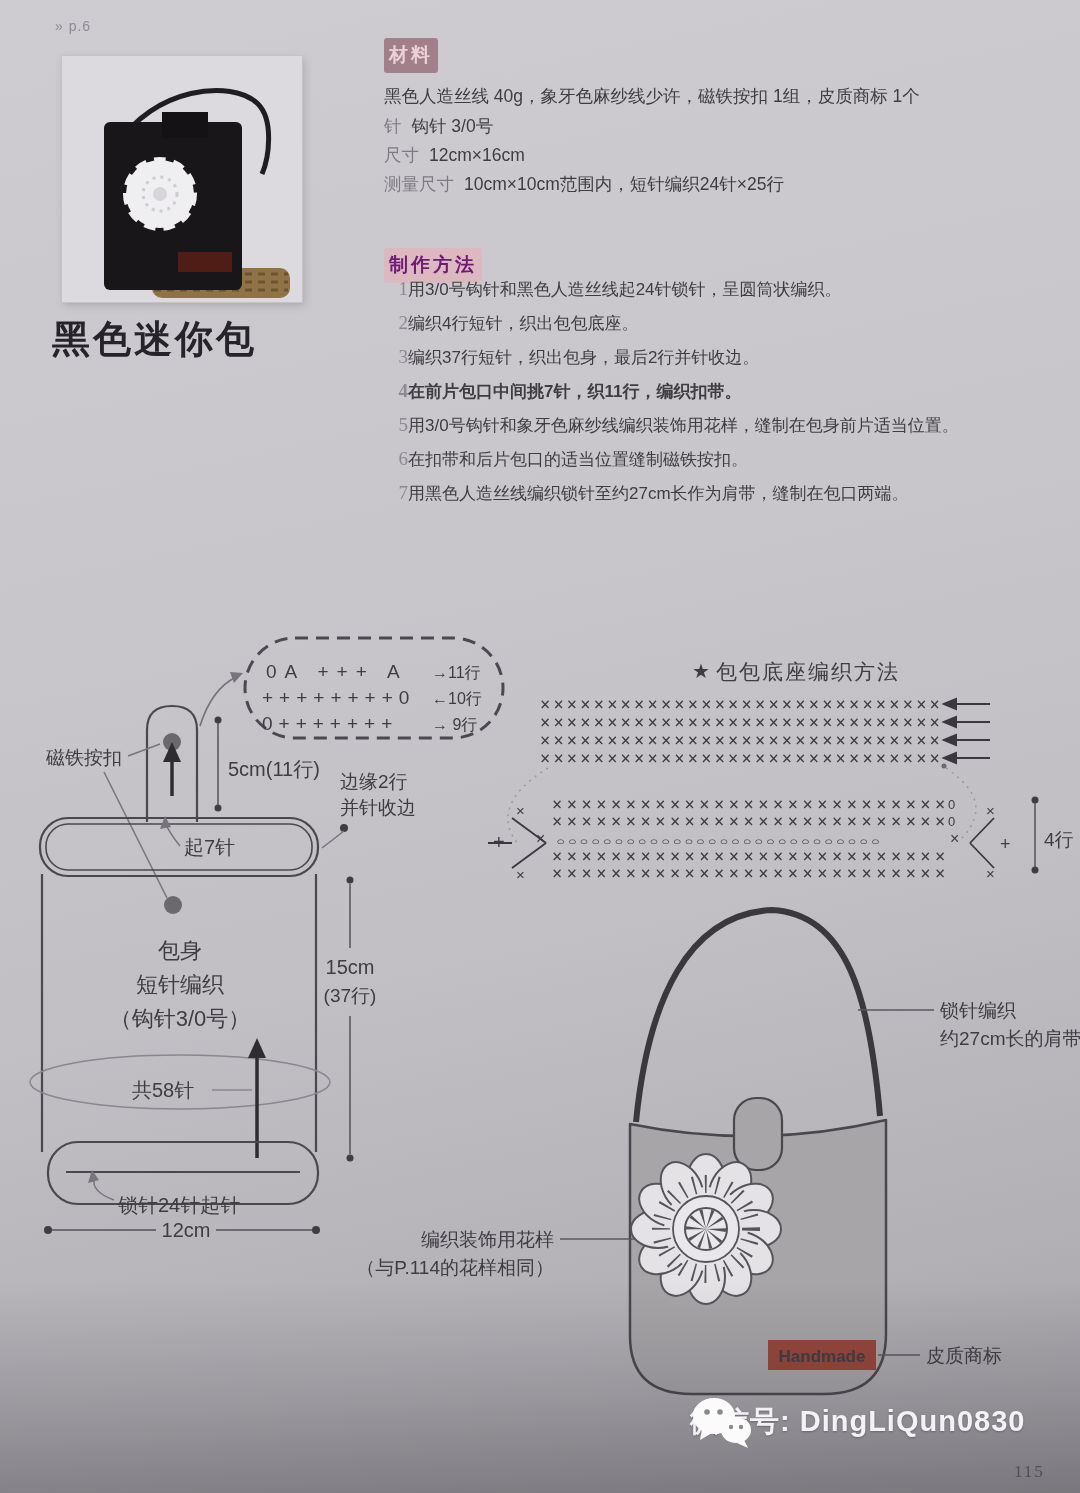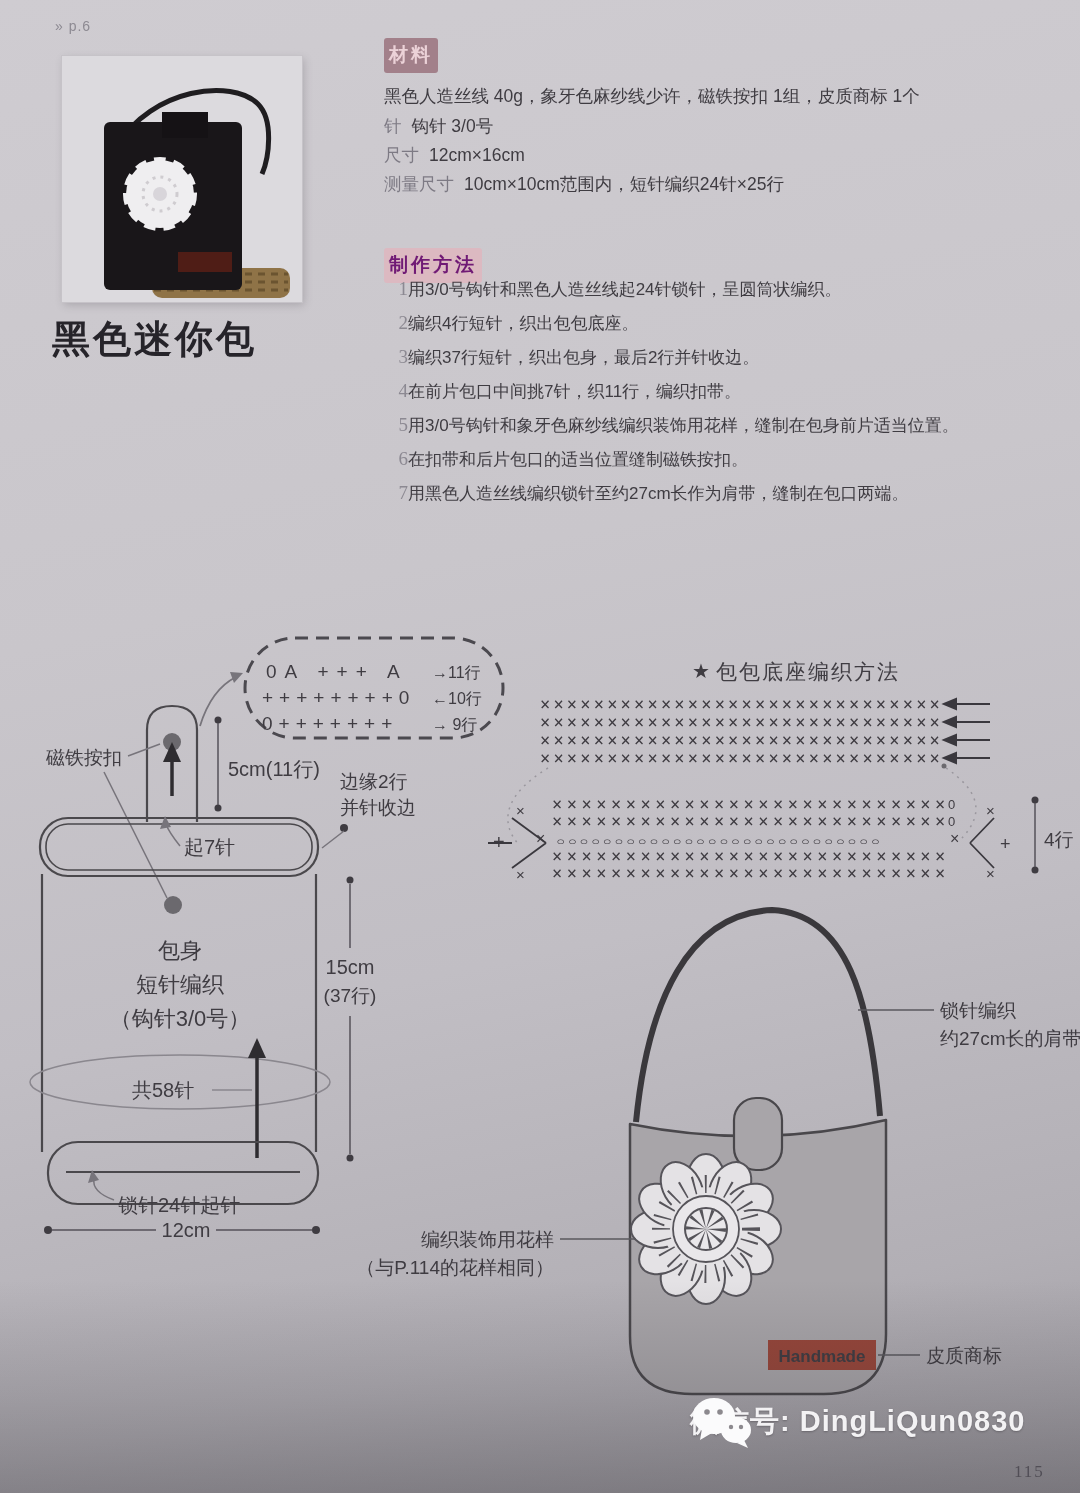--- a/index.html
+++ b/index.html
@@ -71,21 +71,21 @@
     <span class="lbl">尺寸</span><span>12cm×16cm</span>
   </div>
   <div class="mat-line" style="top:172px;">
     <span class="lbl">测量尺寸</span><span>10cm×10cm范围内，短针编织24针×25行</span>
   </div>
 
   <div class="badge method">制作方法</div>
   <div class="step" style="top:278px;"><span class="num">1</span><span>用3/0号钩针和黑色人造丝线起24针锁针，呈圆筒状编织。</span></div>
   <div class="step" style="top:312px;"><span class="num">2</span><span>编织4行短针，织出包包底座。</span></div>
   <div class="step" style="top:346px;"><span class="num">3</span><span>编织37行短针，织出包身，最后2行并针收边。</span></div>
-  <div class="step" style="top:380px;"><span class="num">4</span><span>在前片包口中间挑7针，织11行，编织扣带。</span></div>
+  <div class="step" style="top:380px;font-weight:bold;"><span class="num">4</span><span>在前片包口中间挑7针，织11行，编织扣带。</span></div>
   <div class="step" style="top:414px;"><span class="num">5</span><span>用3/0号钩针和象牙色麻纱线编织装饰用花样，缝制在包身前片适当位置。</span></div>
   <div class="step" style="top:448px;"><span class="num">6</span><span>在扣带和后片包口的适当位置缝制磁铁按扣。</span></div>
   <div class="step" style="top:482px;"><span class="num">7</span><span>用黑色人造丝线编织锁针至约27cm长作为肩带，缝制在包口两端。</span></div>
 
   <svg style="left:20px;top:620px;" width="540" height="650" viewBox="20 620 540 650">
 
     <rect x="245" y="638" width="258" height="100" rx="50" fill="none" stroke="#4b494f" stroke-width="3" stroke-dasharray="13 8"></rect>
     <text x="266" y="678" font-size="19" letter-spacing="8">0A +++ A</text>
     <text x="432" y="678" font-size="16">→11行</text>
     <text x="262" y="704" font-size="19" letter-spacing="6">++++++++0</text>

